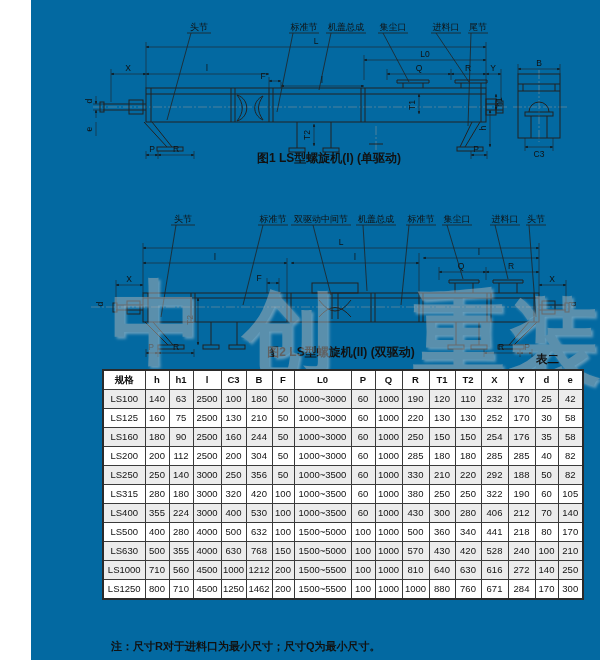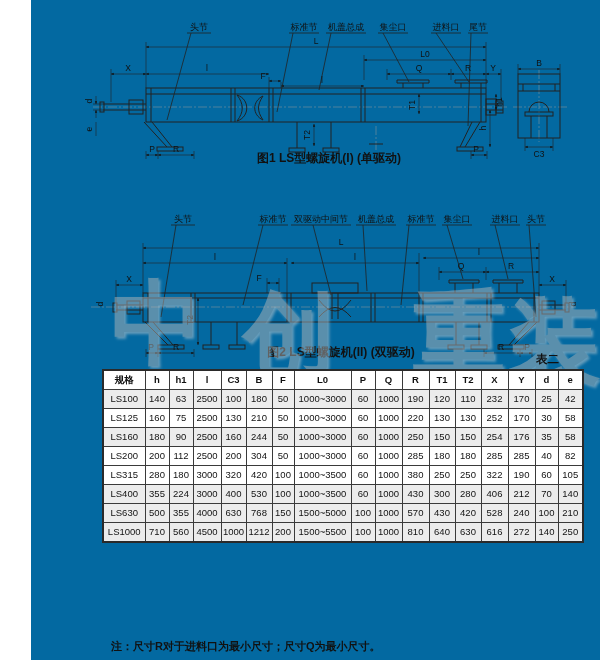--- a/index.html
+++ b/index.html
@@ -469,20 +469,39 @@
           <td>60</td>
           <td>1000</td>
           <td>285</td>
           <td>180</td>
           <td>180</td>
           <td>285</td>
           <td>285</td>
           <td>40</td>
           <td>82</td>
         </tr>
+        <tr class="shade">
+          <td>LS250</td>
+          <td>250</td>
+          <td>140</td>
+          <td>3000</td>
+          <td>250</td>
+          <td>356</td>
+          <td>50</td>
+          <td>1000~3500</td>
+          <td>60</td>
+          <td>1000</td>
+          <td>330</td>
+          <td>210</td>
+          <td>220</td>
+          <td>292</td>
+          <td>188</td>
+          <td>50</td>
+          <td>82</td>
+        </tr>
         <tr>
           <td>LS315</td>
           <td>280</td>
           <td>180</td>
           <td>3000</td>
           <td>320</td>
           <td>420</td>
           <td>100</td>
           <td>1000~3500</td>
           <td>60</td>
@@ -506,20 +525,39 @@
           <td>1000~3500</td>
           <td>60</td>
           <td>1000</td>
           <td>430</td>
           <td>300</td>
           <td>280</td>
           <td>406</td>
           <td>212</td>
           <td>70</td>
           <td>140</td>
+        </tr>
+        <tr>
+          <td>LS500</td>
+          <td>400</td>
+          <td>280</td>
+          <td>4000</td>
+          <td>500</td>
+          <td>632</td>
+          <td>100</td>
+          <td>1500~5000</td>
+          <td>100</td>
+          <td>1000</td>
+          <td>500</td>
+          <td>360</td>
+          <td>340</td>
+          <td>441</td>
+          <td>218</td>
+          <td>80</td>
+          <td>170</td>
         </tr>
         <tr class="shade">
           <td>LS630</td>
           <td>500</td>
           <td>355</td>
           <td>4000</td>
           <td>630</td>
           <td>768</td>
           <td>150</td>
           <td>1500~5000</td>
@@ -545,18 +583,37 @@
           <td>100</td>
           <td>1000</td>
           <td>810</td>
           <td>640</td>
           <td>630</td>
           <td>616</td>
           <td>272</td>
           <td>140</td>
           <td>250</td>
         </tr>
+        <tr>
+          <td>LS1250</td>
+          <td>800</td>
+          <td>710</td>
+          <td>4500</td>
+          <td>1250</td>
+          <td>1462</td>
+          <td>200</td>
+          <td>1500~5500</td>
+          <td>100</td>
+          <td>1000</td>
+          <td>1000</td>
+          <td>880</td>
+          <td>760</td>
+          <td>671</td>
+          <td>284</td>
+          <td>170</td>
+          <td>300</td>
+        </tr>
       </tbody>
   </table>
 
   <div class="note">注：尺寸R对于进料口为最小尺寸；尺寸Q为最小尺寸。</div>
 
 </div>
 
 </body></html>

